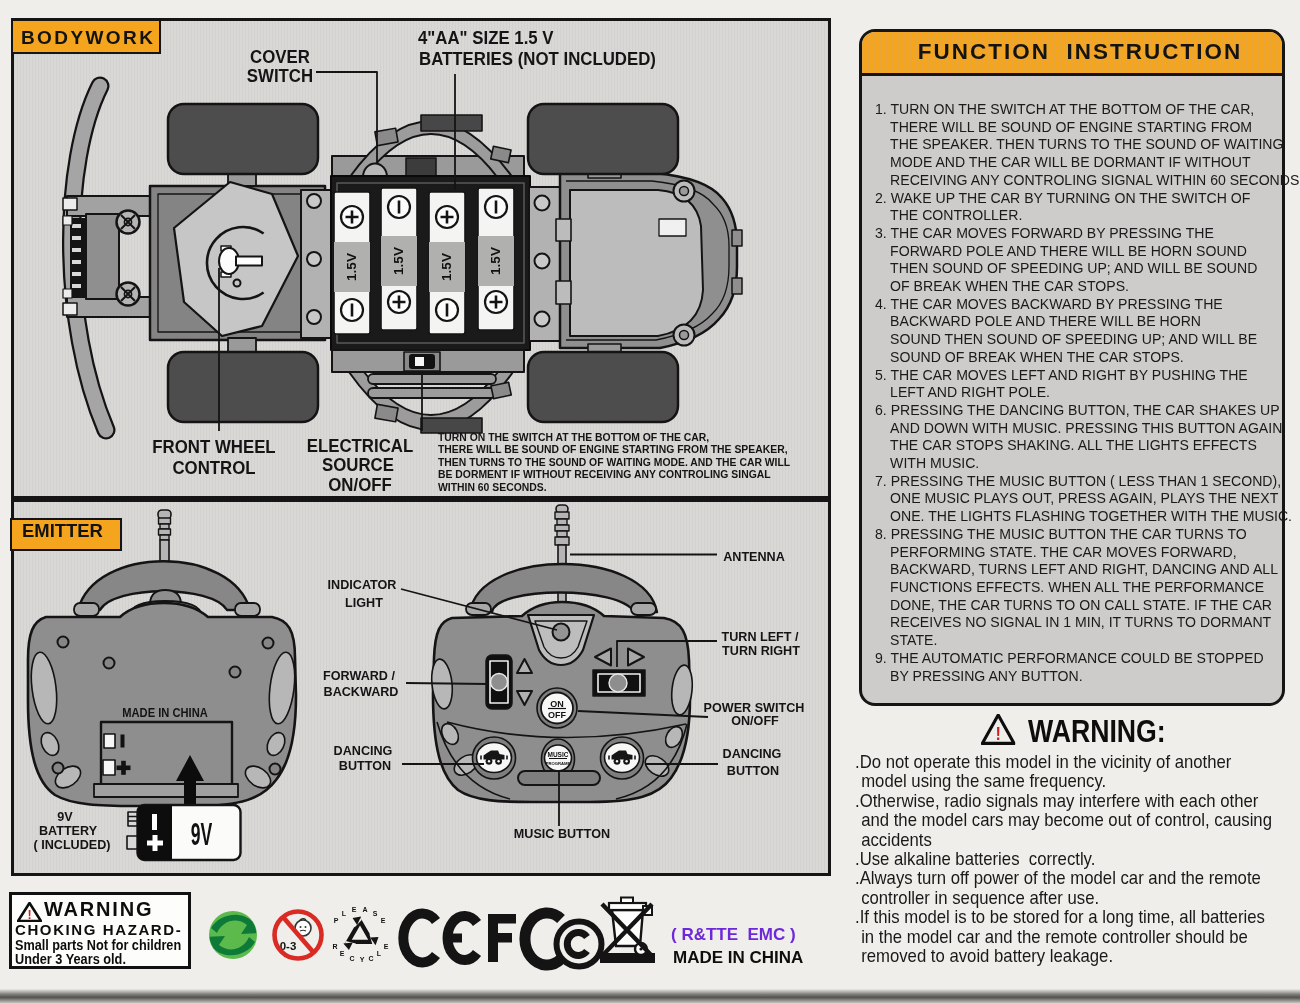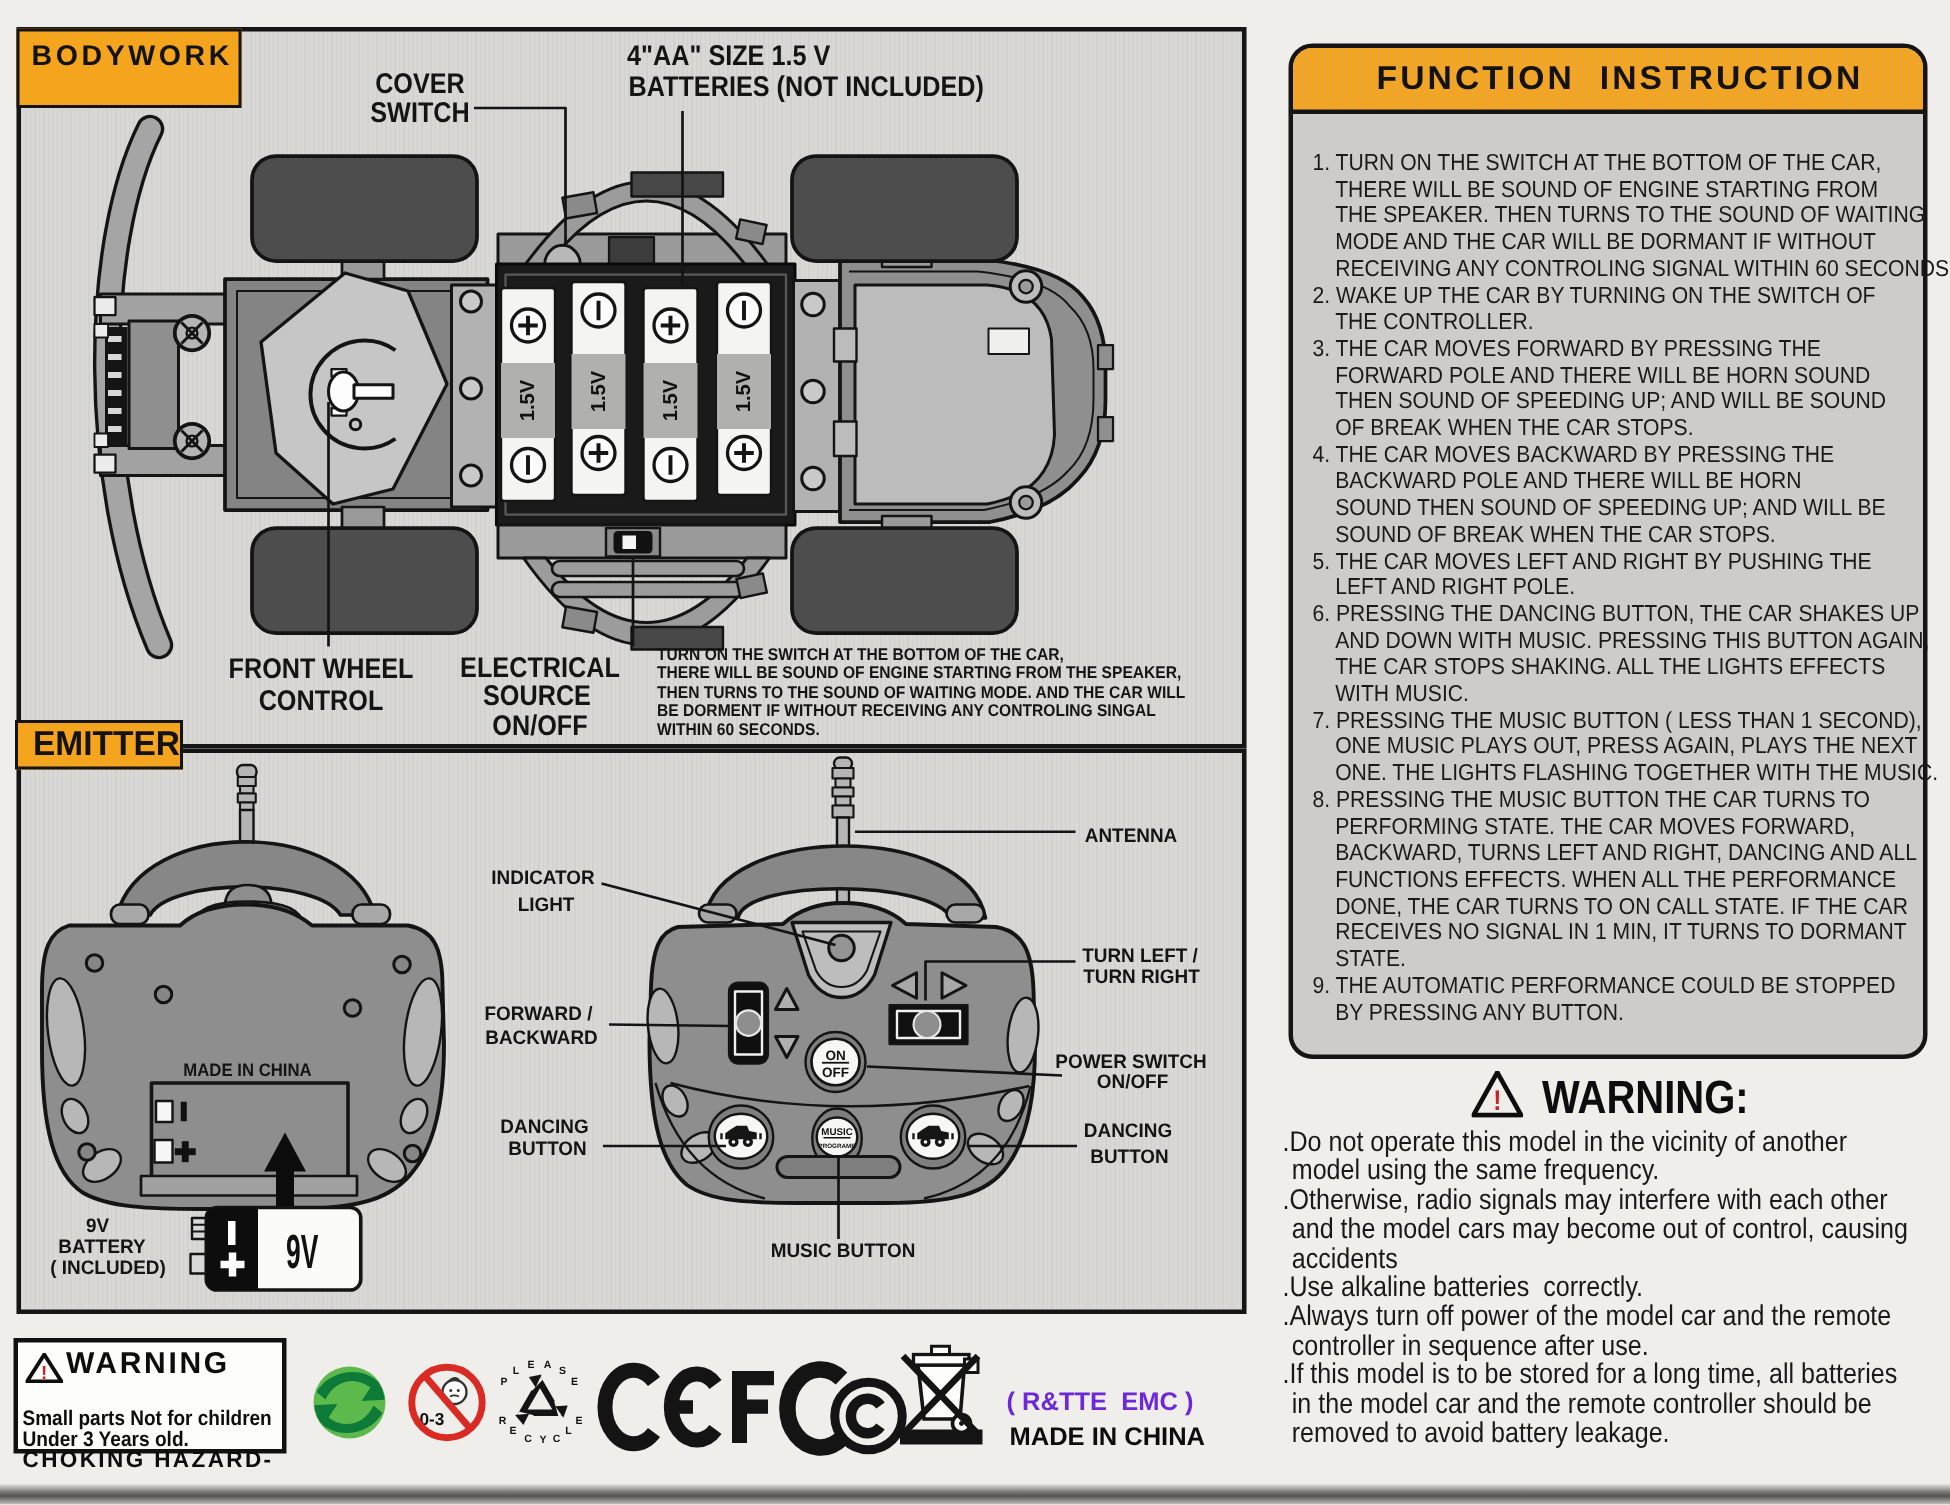--- a/index.html
+++ b/index.html
@@ -23,24 +23,24 @@
 <body>
 
 <div class="panel stripes" style="left:11px;top:18px;width:820px;height:481px;"></div>
 <div class="panel stripes" style="left:11px;top:499px;width:820px;height:377px;"></div>
 
 <div style="position:absolute;left:859px;top:29px;width:426px;height:677px;box-sizing:border-box;
             border:3px solid #151515;border-radius:16px;background:#cdccca;overflow:hidden;">
   <div class="stripes" style="position:absolute;left:0;top:0;right:0;height:41px;background-color:#f5a41d;border-bottom:3px solid #141414;"></div>
 </div>
 
-<div class="olabel" style="left:11px;top:19px;width:150px;height:53px;font-size:19px;letter-spacing:2.4px;">
+<div class="olabel" style="left:11px;top:19px;width:150px;height:35px;font-size:19px;letter-spacing:2.4px;">
   <span style="display:inline-block;margin-left:8px;margin-top:5.5px;">BODYWORK</span>
 </div>
-<div class="olabel" style="left:10px;top:480px;width:112px;height:33px;font-size:23px;">
+<div class="olabel" style="left:10px;top:518px;width:112px;height:33px;font-size:19px;">
   <span style="display:inline-block;transform:scaleX(.97);transform-origin:0 0;margin-left:10px;margin-top:-5px;">EMITTER</span>
 </div>
 
 <div class="t c" style="left:830px;top:41px;width:500px;font-size:22px;font-weight:bold;letter-spacing:2px;color:#131313;transform:scaleX(1.02);transform-origin:50% 0;">FUNCTION&nbsp;&nbsp;INSTRUCTION</div>
 
 <div class="t" style="left:875px;top:100px;width:470px;transform:scaleX(.915);transform-origin:0 0;color:#1a1a1a;">
   <div class="fi" style="text-indent:-16.5px;padding-left:16.5px;">1. TURN ON THE SWITCH AT THE BOTTOM OF THE CAR,<br>THERE WILL BE SOUND OF ENGINE STARTING FROM<br>THE SPEAKER. THEN TURNS TO THE SOUND OF WAITING<br>MODE AND THE CAR WILL BE DORMANT IF WITHOUT<br>RECEIVING ANY CONTROLING SIGNAL WITHIN 60 SECONDS.</div>
   <div class="fi" style="text-indent:-16.5px;padding-left:16.5px;">2. WAKE UP THE CAR BY TURNING ON THE SWITCH OF<br>THE CONTROLLER.</div>
   <div class="fi" style="text-indent:-16.5px;padding-left:16.5px;">3. THE CAR MOVES FORWARD BY PRESSING THE<br>FORWARD POLE AND THERE WILL BE HORN SOUND<br>THEN SOUND OF SPEEDING UP; AND WILL BE SOUND<br>OF BREAK WHEN THE CAR STOPS.</div>
   <div class="fi" style="text-indent:-16.5px;padding-left:16.5px;">4. THE CAR MOVES BACKWARD BY PRESSING THE<br>BACKWARD POLE AND THERE WILL BE HORN<br>SOUND THEN SOUND OF SPEEDING UP; AND WILL BE<br>SOUND OF BREAK WHEN THE CAR STOPS.</div>
@@ -74,21 +74,21 @@
 </div>
 
 <div style="position:absolute;left:9px;top:892px;width:182px;height:77px;border:3px solid #111;box-sizing:border-box;background:#fdfdfb;">
   <div style="position:absolute;left:5px;top:7px;">
     <svg width="25" height="20" viewBox="0 0 25 20">
         <path d="M12.5 1 L24 19 L1 19 Z" fill="none" stroke="#0d0d0d" stroke-width="2.6" stroke-linejoin="round"></path>
         <text x="12.5" y="17" font-size="12.5" font-weight="bold" fill="#cc2222" text-anchor="middle" font-family="Liberation Sans">!</text>
       </svg>
   </div>
   <div class="t" style="left:32px;top:4px;font-size:20px;font-weight:bold;letter-spacing:1.8px;color:#0d0d0d;">WARNING</div>
-  <div class="t" style="left:3px;top:27px;font-size:15px;font-weight:bold;letter-spacing:1.6px;color:#0d0d0d;margin-top:44px;">CHOKING HAZARD-</div>
+  <div class="t" style="left:3px;top:27px;font-size:15px;font-weight:bold;letter-spacing:1.6px;color:#0d0d0d;">CHOKING HAZARD-</div>
   <div class="t" style="left:3px;top:43px;font-size:14px;font-weight:bold;transform:scaleX(.905);transform-origin:0 0;color:#0d0d0d;">Small parts Not for children</div>
   <div class="t" style="left:3px;top:57px;font-size:14px;font-weight:bold;transform:scaleX(.91);transform-origin:0 0;color:#0d0d0d;">Under 3 Years old.</div>
 </div>
 
 <div class="t" style="left:671px;top:926px;font-size:17px;font-weight:bold;color:#6d28d9;">( R&amp;TTE&nbsp; EMC )</div>
 <div class="t" style="left:673px;top:949px;font-size:17px;font-weight:bold;color:#0d0d0d;">MADE IN CHINA</div>
 
 <div style="position:absolute;left:0;top:989px;width:1300px;height:14px;
      background:linear-gradient(180deg,#eceae6 0%,#7a7874 40%,#55534f 60%,#9a9894 85%,#c5c3bf 100%);"></div>
 

